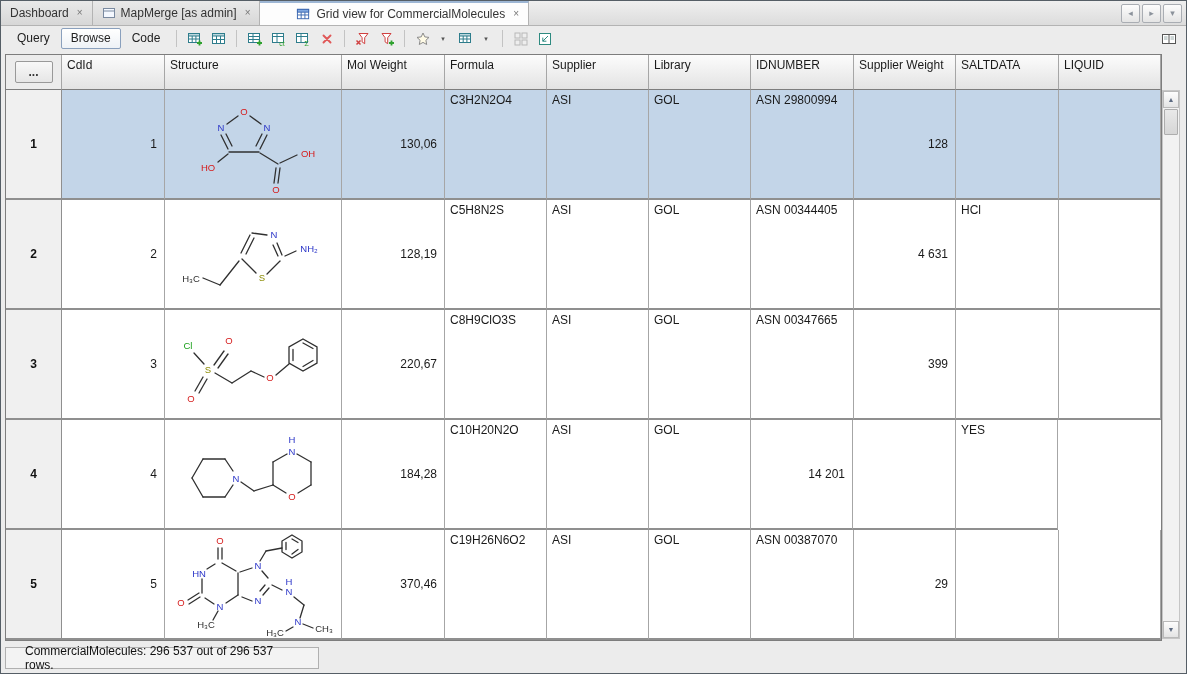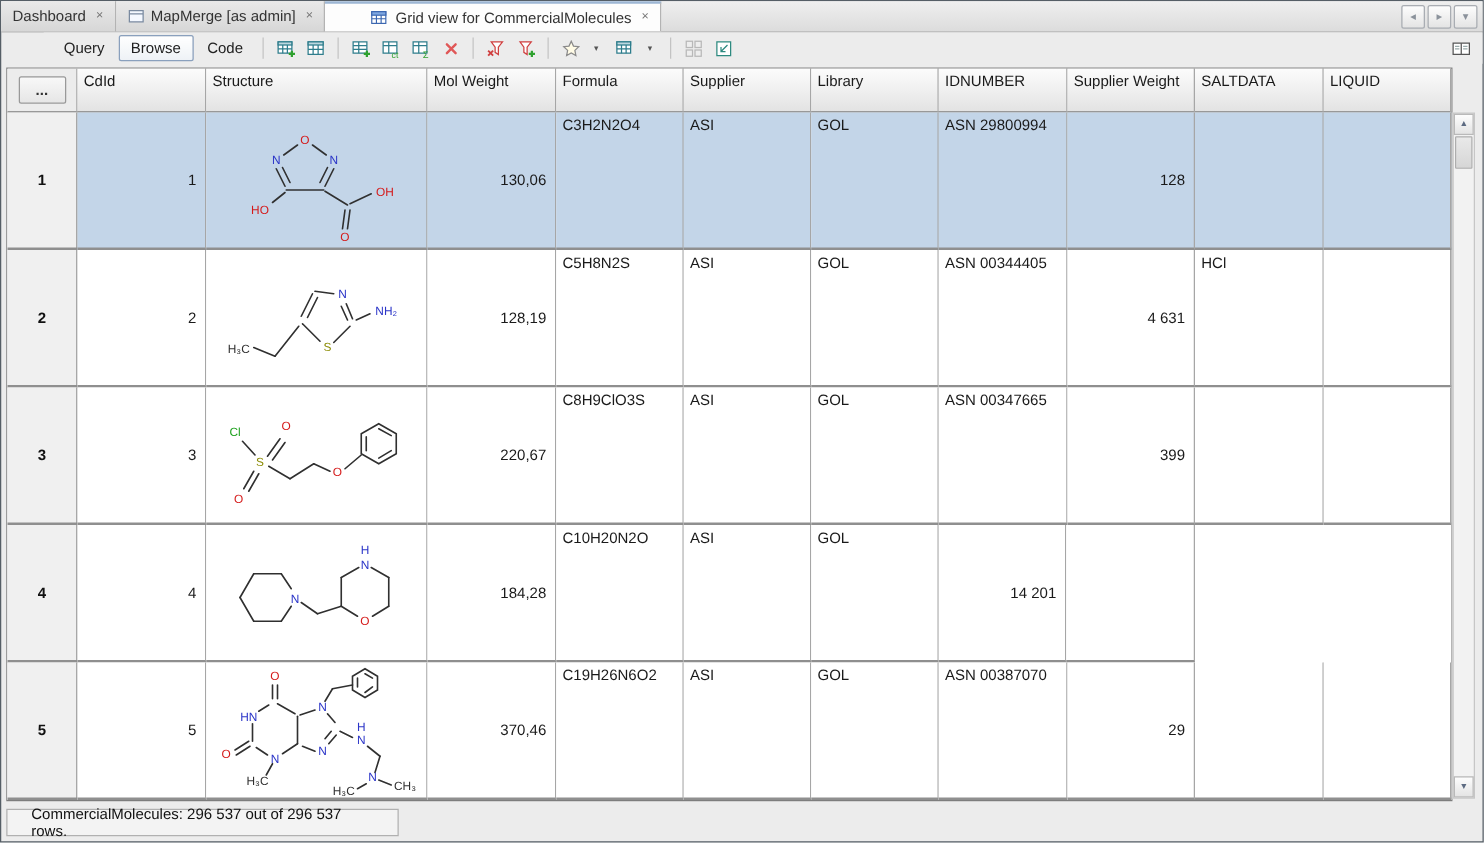--- a/index.html
+++ b/index.html
@@ -20,21 +20,21 @@
   .tab.active { background:#fdfdfd; border-top:2px solid #9db6d4;padding-left:36px; }
   .tab-close { font-size:10px; color:#777; margin-left:3px; line-height:1; }
   .tab-icon { display:flex; align-items:center; }
   .tab-controls { margin-left:auto; display:flex; align-items:center; gap:2px; padding-right:4px; }
   .tab-ctrl { width:19px; height:19px; display:flex; align-items:center; justify-content:center;
     border:1px solid #a9adb3; background:linear-gradient(#fdfdfd,#e4e4e4);
     color:#8b929b; font-size:9px; border-radius:2px; }
 
   
   .toolbar { position:absolute; top:25px; left:0; right:0; height:25px;
-    background:#ececec; display:flex; align-items:center; padding:0 6px; gap:1px;margin-left:34px; }
+    background:#ececec; display:flex; align-items:center; padding:0 6px; gap:1px; }
   .mode-btn { padding:2px 9px 3px 9px; border:1px solid transparent; border-radius:2px; color:#222; }
   .mode-btn.active { background:linear-gradient(#ffffff,#eef2f6); border:1px solid #8aa0bd; }
   .sep { width:1px; height:17px; background:#c3c3c3; margin:0 5px; }
   .tbtn { width:23px; height:21px; display:flex; align-items:center; justify-content:center; }
   .tbtn.narrow { width:18px; }
   .caret { font-size:7px; color:#555; margin-left:-3px; }
   .spacer { flex:1; }
 
   
   .grid { position:absolute; left:4px; top:53px; width:1157px;
@@ -366,20 +366,21 @@
         <text class="at-n" x="126" y="22" font-size="8.5">H</text>
         <text class="at-o" x="126" y="79">O</text>
       </svg>
     </div>
     <div class="cell num w-mw">184,28</div>
     <div class="cell w-f">C10H20N2O</div>
     <div class="cell w-sup">ASI</div>
     <div class="cell w-lib">GOL</div>
     <div class="cell num w-sw">14 201</div>
     <div class="cell w-salt"></div>
+    <div class="cell w-liq">YES</div>
   </div>
 
   <div class="grow">
     <div class="rh w-rh">5</div>
     <div class="cell num w-cdid">5</div>
     <div class="cell struct w-struct">
       <svg class="mol" width="175" height="106" viewBox="0 0 175 106">
         <line x1="41" y1="38" x2="49" y2="33"></line>
           <line x1="56" y1="32" x2="70" y2="40"></line>
         <line x1="72" y1="42" x2="72" y2="64"></line>

